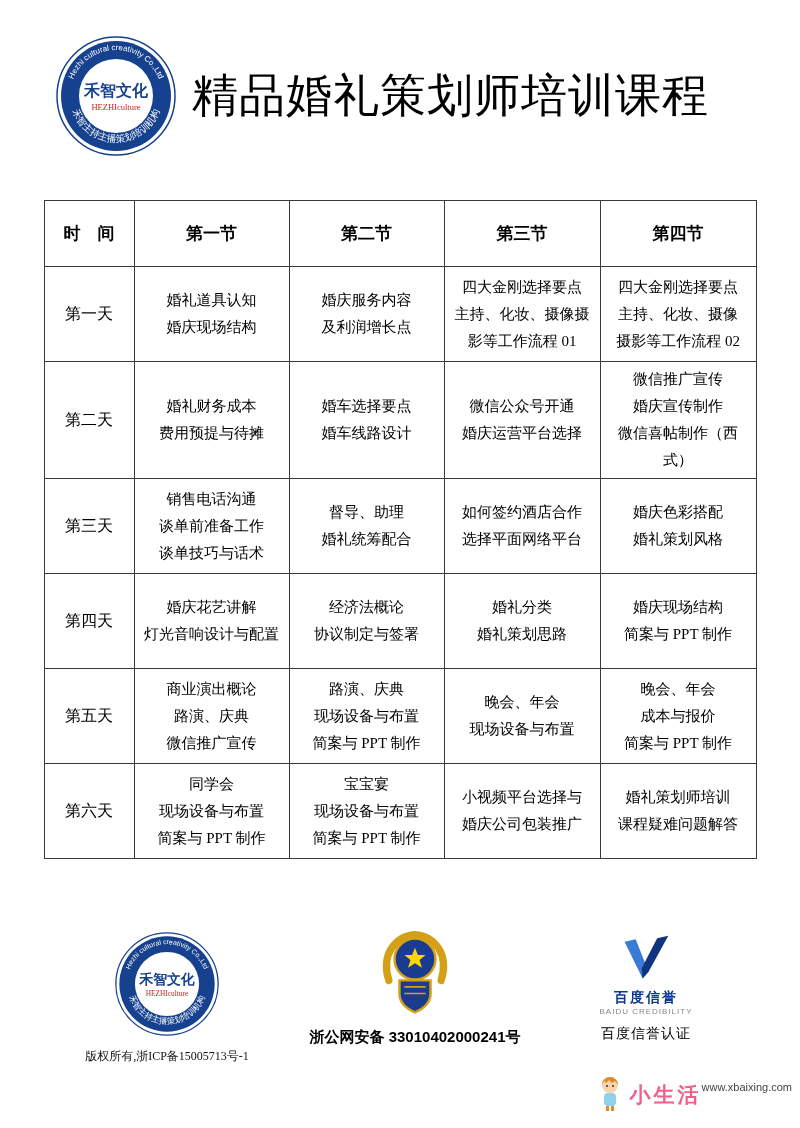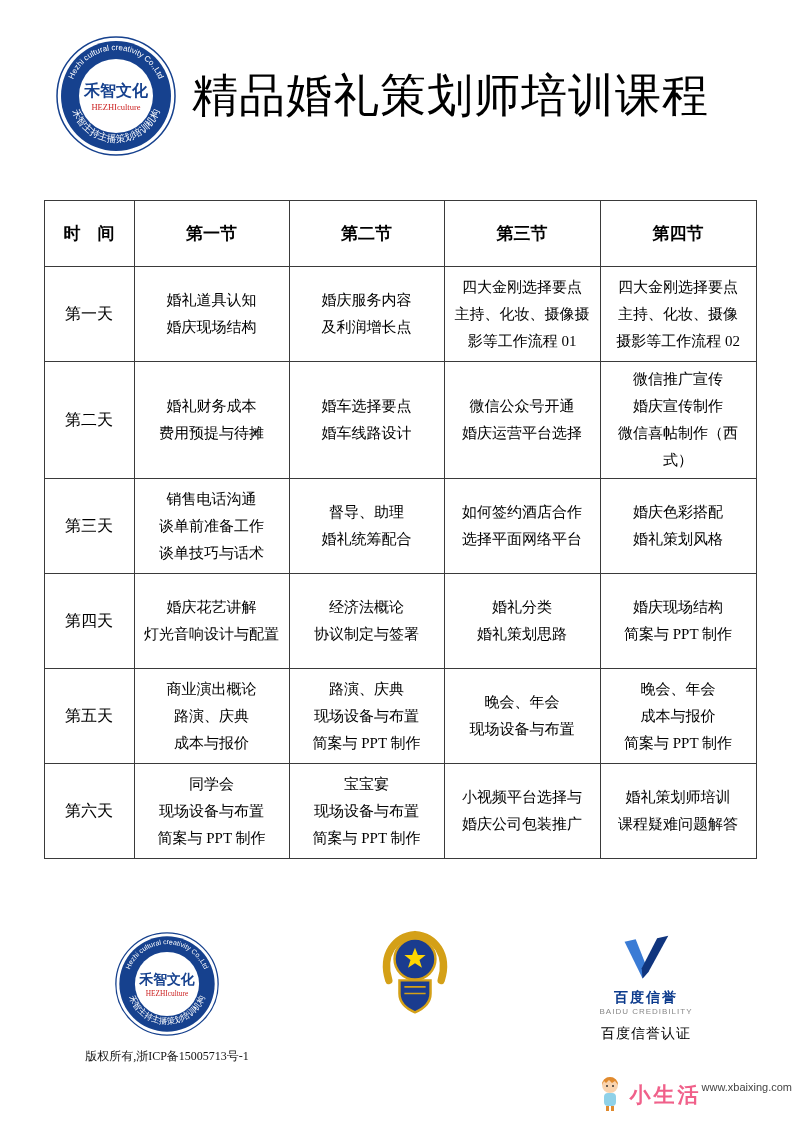--- a/index.html
+++ b/index.html
@@ -143,21 +143,21 @@
 协议制定与签署</td>
         <td>婚礼分类
 婚礼策划思路</td>
         <td>婚庆现场结构
 简案与 PPT 制作</td>
       </tr>
       <tr>
         <td class="day">第五天</td>
         <td>商业演出概论
 路演、庆典
-成本与报价</td>
+微信推广宣传</td>
         <td>路演、庆典
 现场设备与布置
 简案与 PPT 制作</td>
         <td>晚会、年会
 现场设备与布置</td>
         <td>晚会、年会
 成本与报价
 简案与 PPT 制作</td>
       </tr>
       <tr>
@@ -202,20 +202,21 @@
   <div class="fcol fcol2">
     <div>
       <svg width="82" height="90" viewBox="0 0 100 110">
         <path d="M18,64 C8,32 26,10 50,8 C74,10 92,32 82,64" fill="none" stroke="#d4a017" stroke-width="9" stroke-linecap="round"></path>
         <circle cx="50" cy="38" r="25" fill="#1a3c8f" stroke="#d4a017" stroke-width="3"></circle>
         <polygon points="50,24 53.5,33 63,33 55.5,39 58.5,48.5 50,43 41.5,48.5 44.5,39 37,33 46.5,33" fill="#ffd700"></polygon>
         <path d="M31,64 L69,64 L69,80 Q69,95 50,103 Q31,95 31,80 Z" fill="#1a3c8f" stroke="#d4a017" stroke-width="3"></path>
         <path d="M37,72 h26 M37,80 h26" stroke="#d4a017" stroke-width="2"></path>
       </svg>
     </div>
+    <div class="police-text">浙公网安备 33010402000241号</div>
   </div>
 
   <div class="fcol fcol3">
     <div>
       <svg width="52" height="48" viewBox="0 0 60 56">
         <polygon points="5,9 18,6 33,44 26,52" fill="#3a7bd5"></polygon>
         <polygon points="56,2 43,5 25,40 26,52 33,44" fill="#10357e"></polygon>
       </svg>
     </div>
     <div class="baidu-cn">百度信誉</div>

